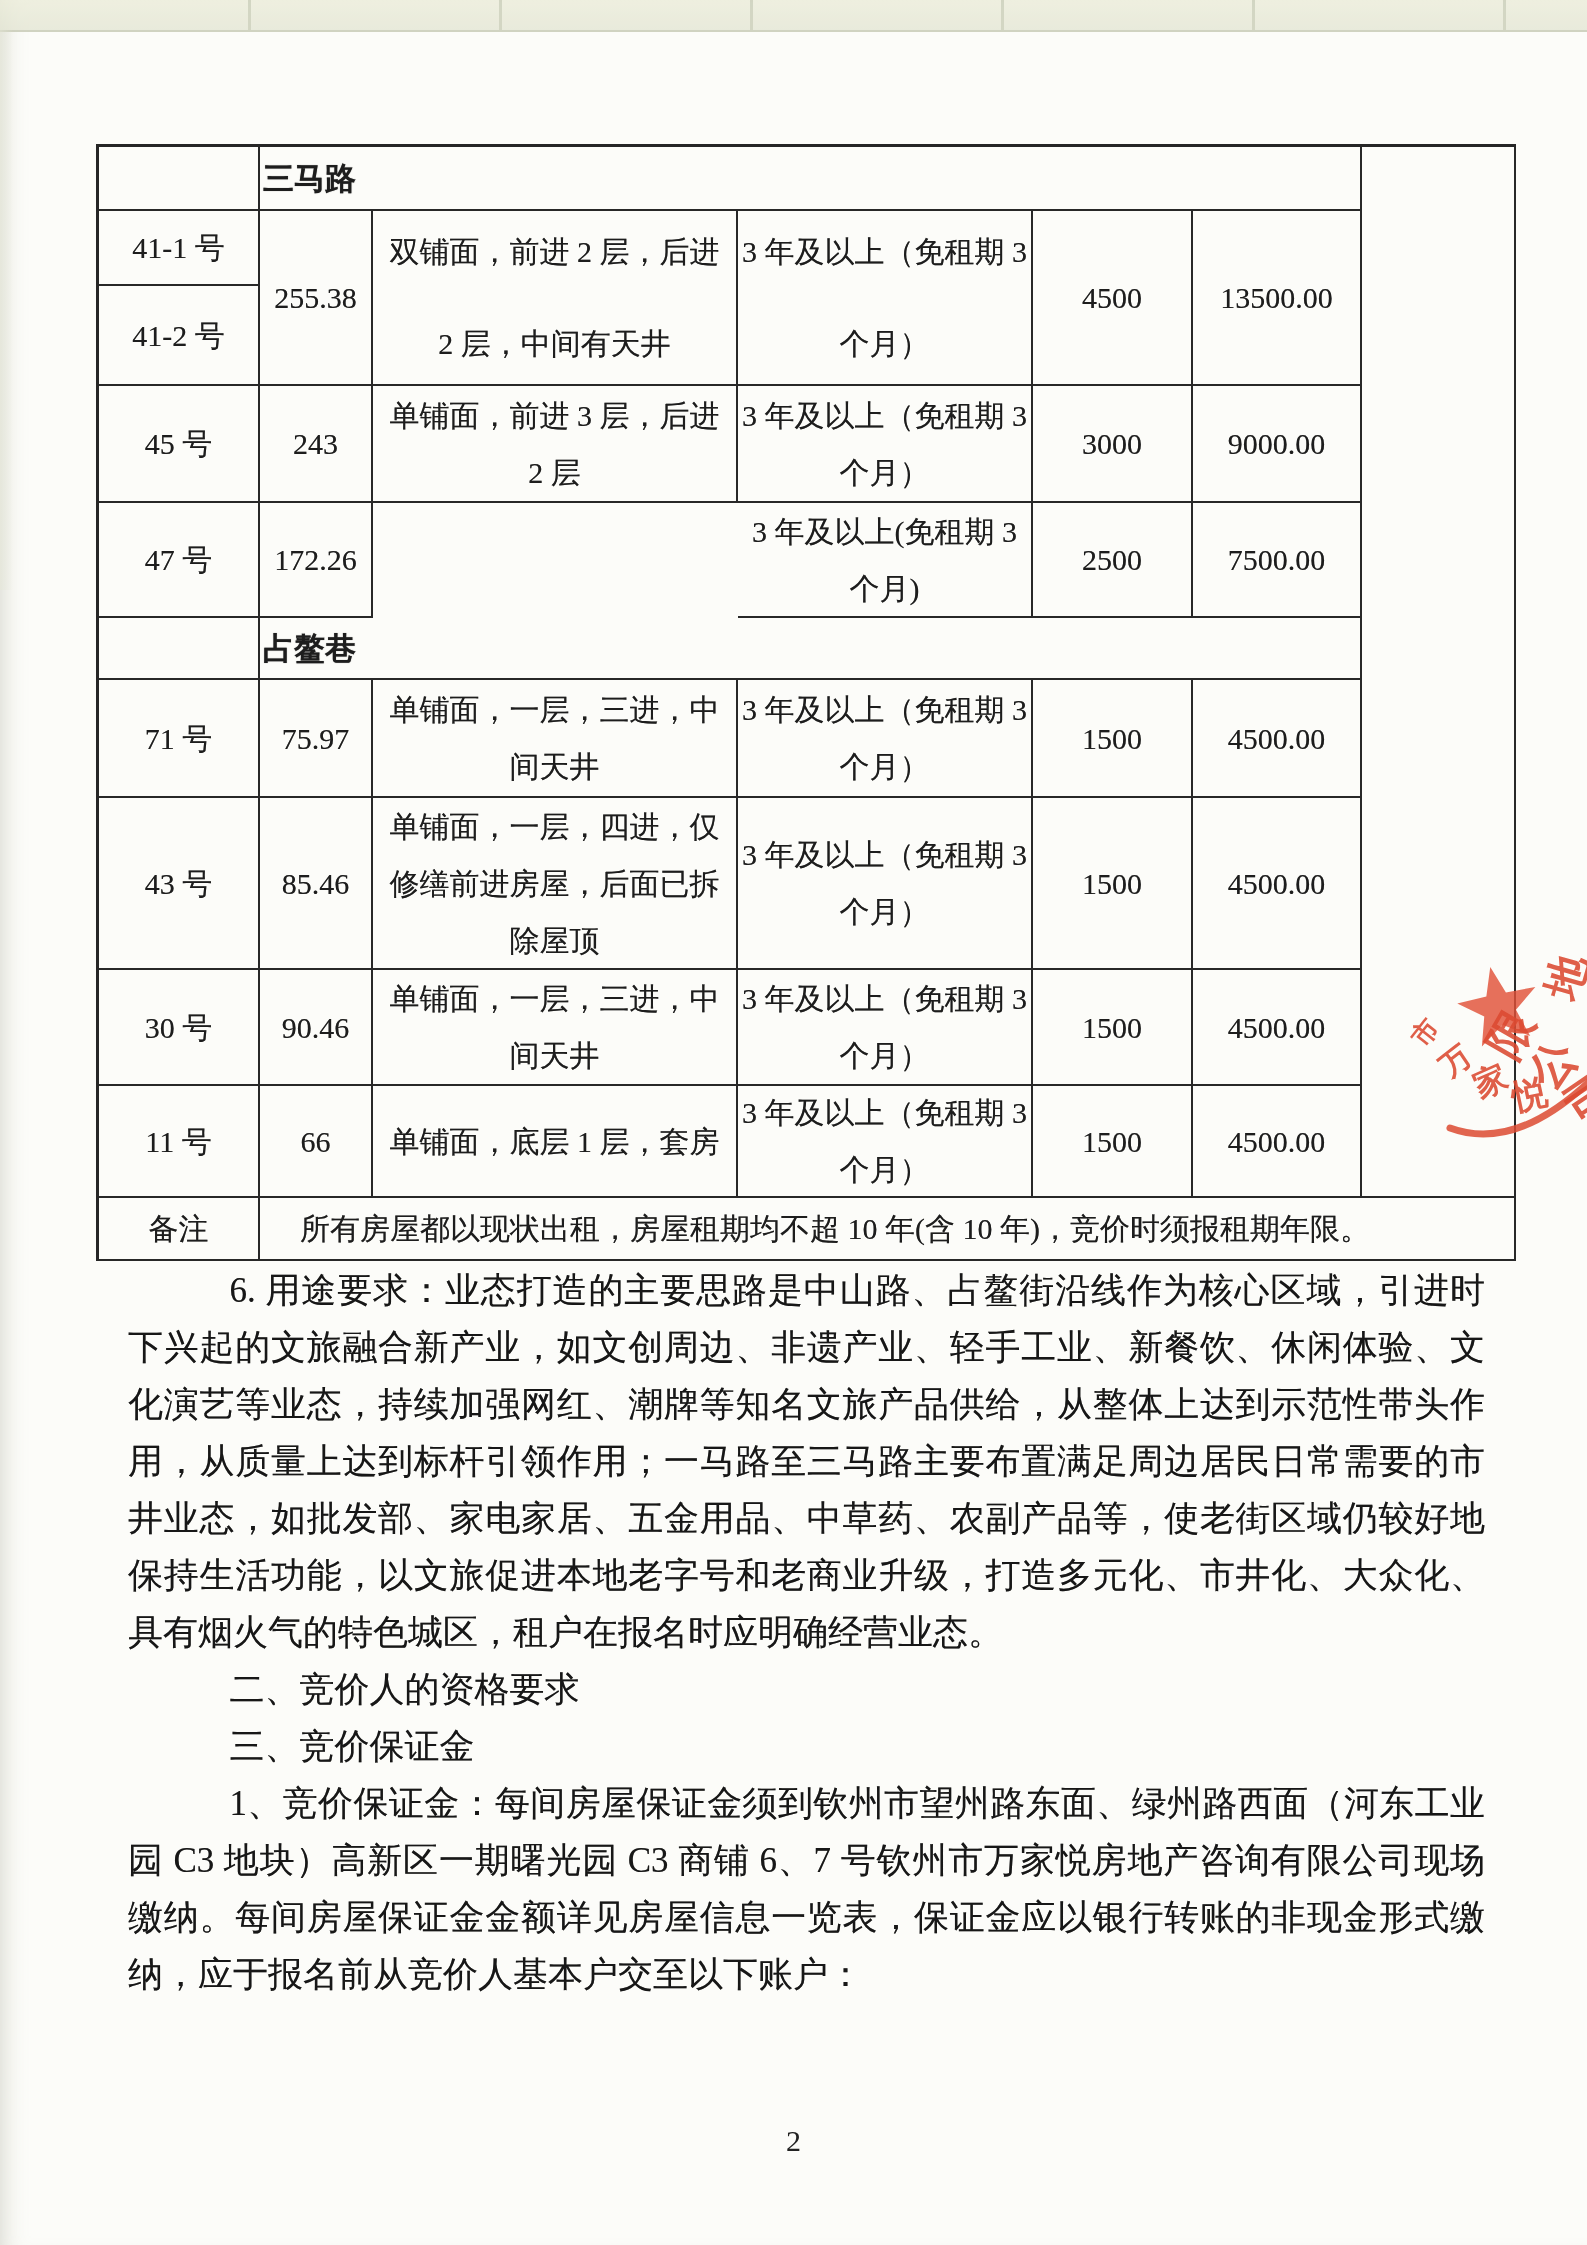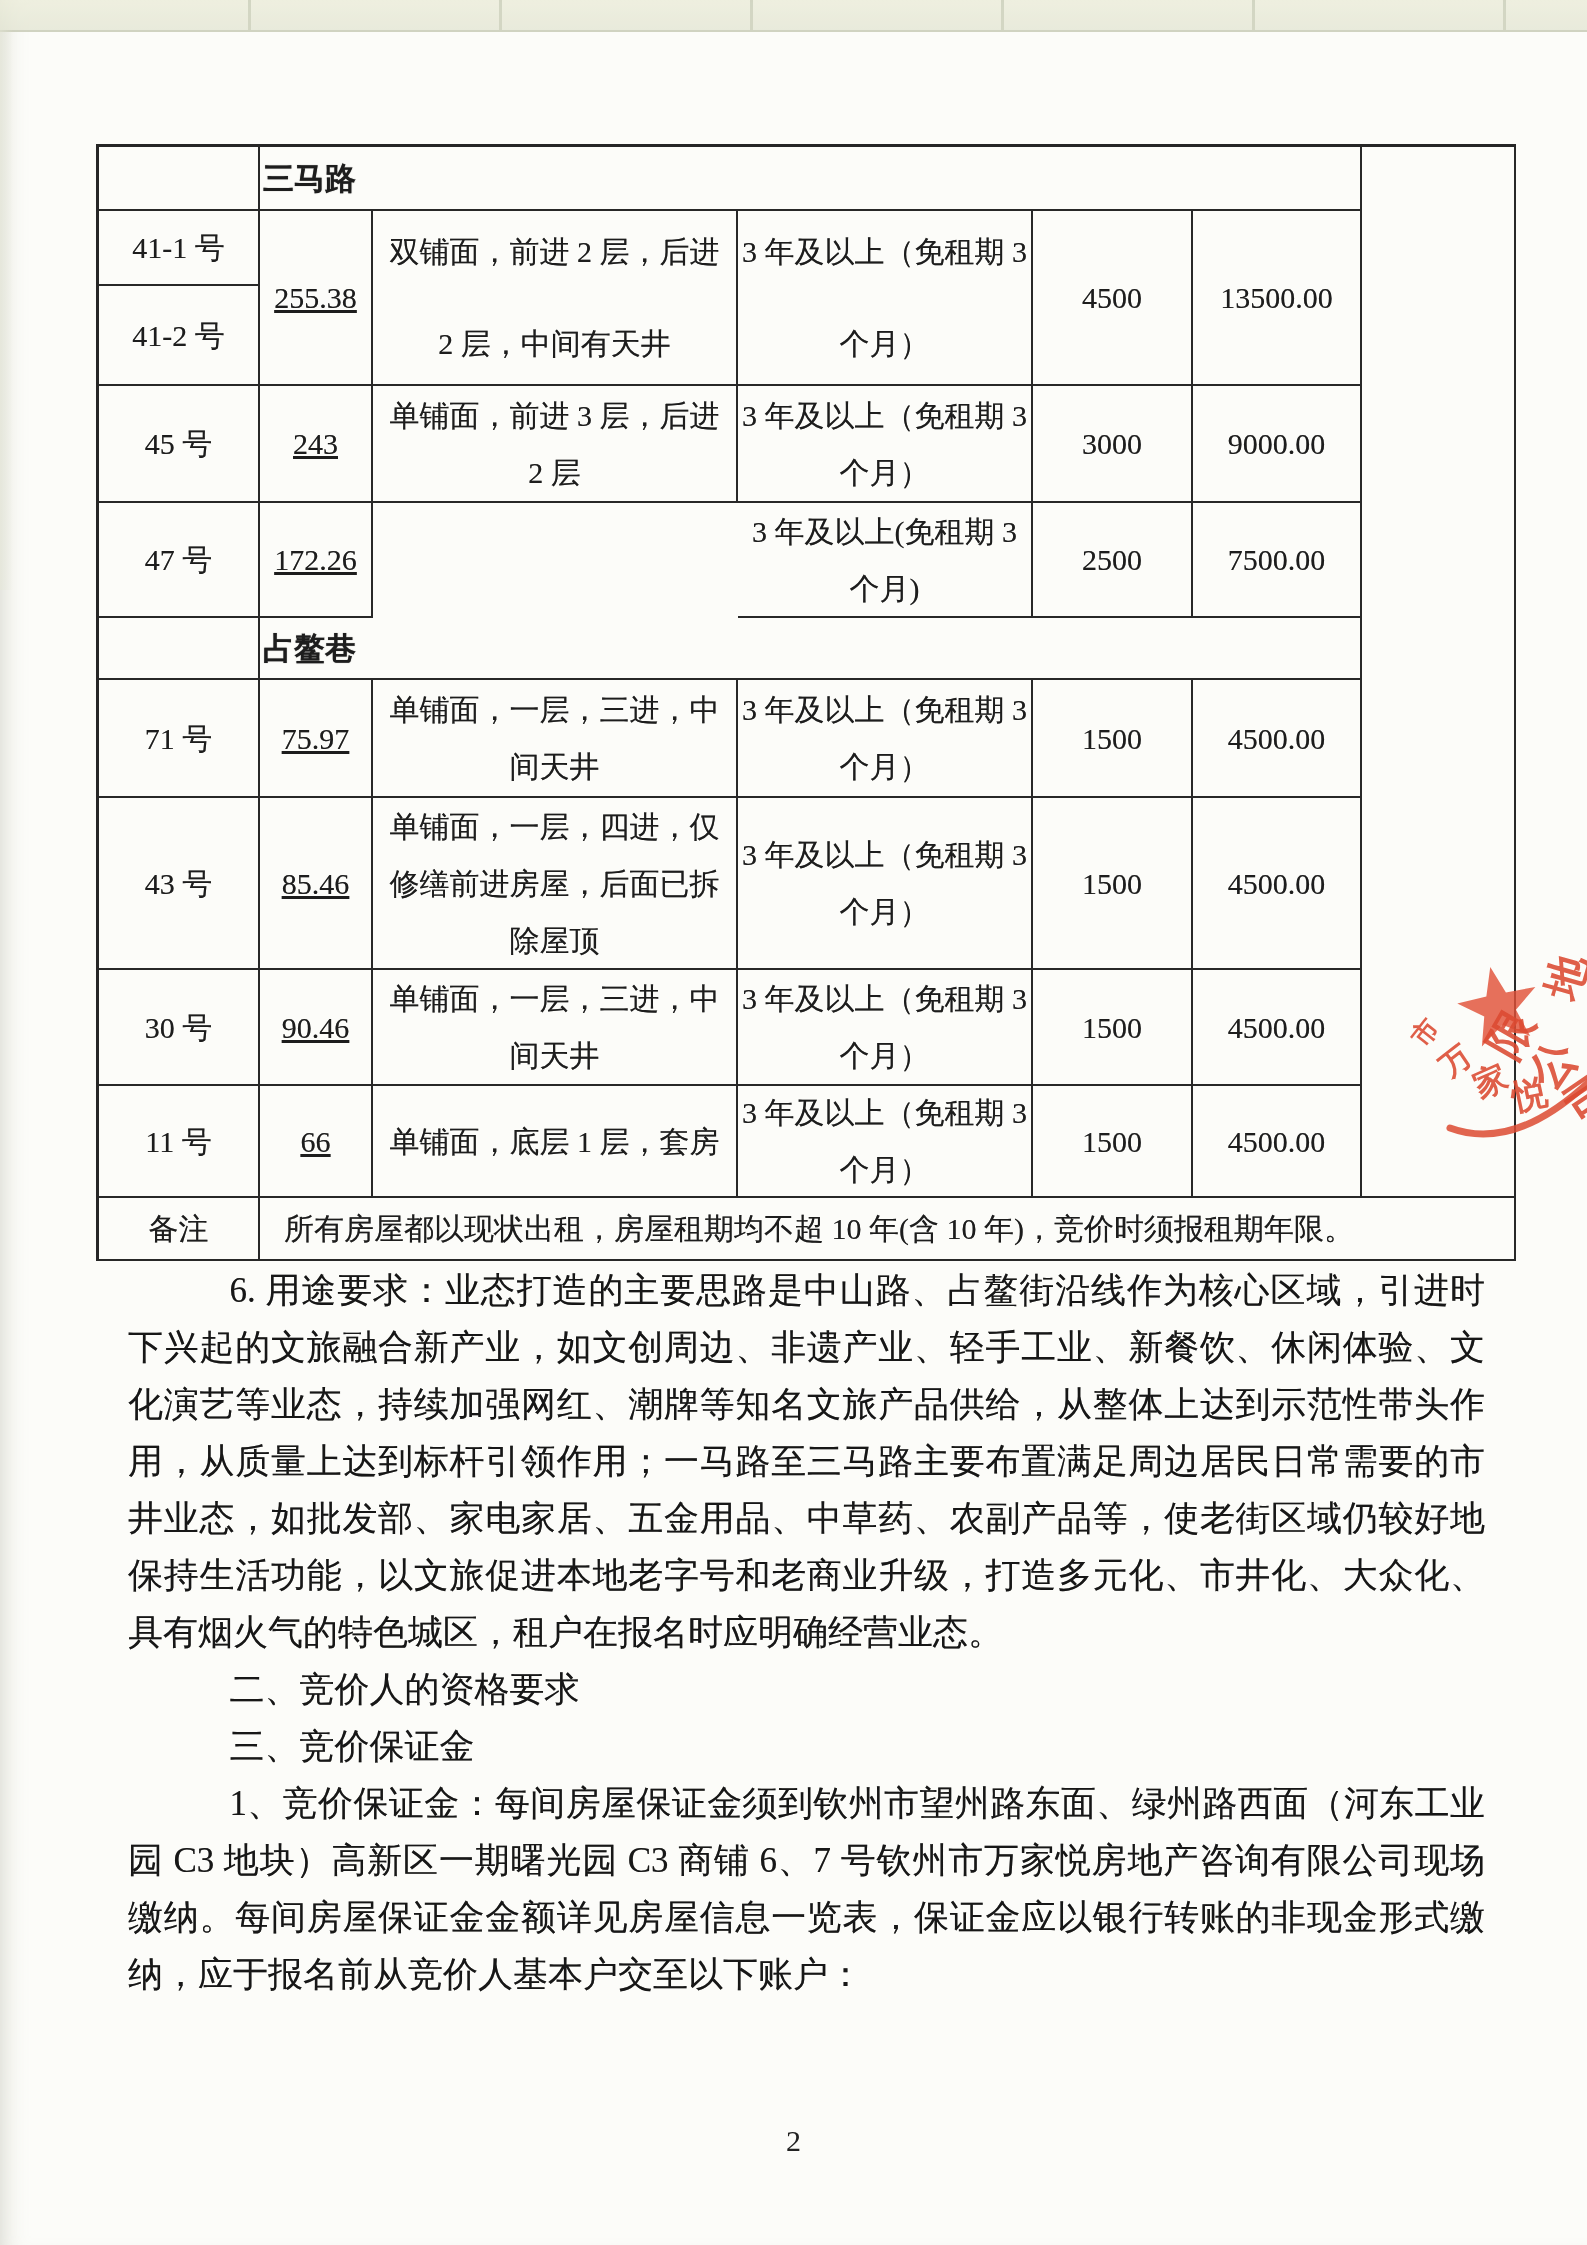--- a/index.html
+++ b/index.html
@@ -33,24 +33,24 @@
     border-top:3px solid #262626;border-left:3px solid #262626;
     color:#1d1d1d;
   }
   .c{
     border-right:2px solid #282828;border-bottom:2px solid #282828;
     display:flex;align-items:center;justify-content:center;
     text-align:center;white-space:pre-line;
     font-size:30px;line-height:57px;padding:0 4px;box-sizing:border-box;
     overflow:hidden;text-shadow:0 0 .6px rgba(20,20,20,.55);
   }
-  .num{word-break:break-all;text-decoration:underline;}
+  .num{word-break:break-all;}
   .airy{line-height:92px;}
   .sect{justify-content:flex-start;padding-left:3px;font-size:31px;font-weight:bold;text-shadow:0 0 .8px rgba(20,20,20,.7);}
-  .remark{justify-content:flex-start;text-align:center;padding-left:24px;white-space:normal;}
+  .remark{justify-content:flex-start;text-align:center;padding-left:40px;white-space:normal;}
   .remark-label{font-size:30px;}
   
   .body-text{
     position:absolute;left:128px;top:1262px;width:1357px;
     font-size:35px;line-height:57px;color:#171717;
     text-align:justify;text-justify:inter-character;
     text-shadow:0 0 .6px rgba(20,20,20,.5);
   }
   .body-text p{margin:0;text-indent:2.9em;}
   

